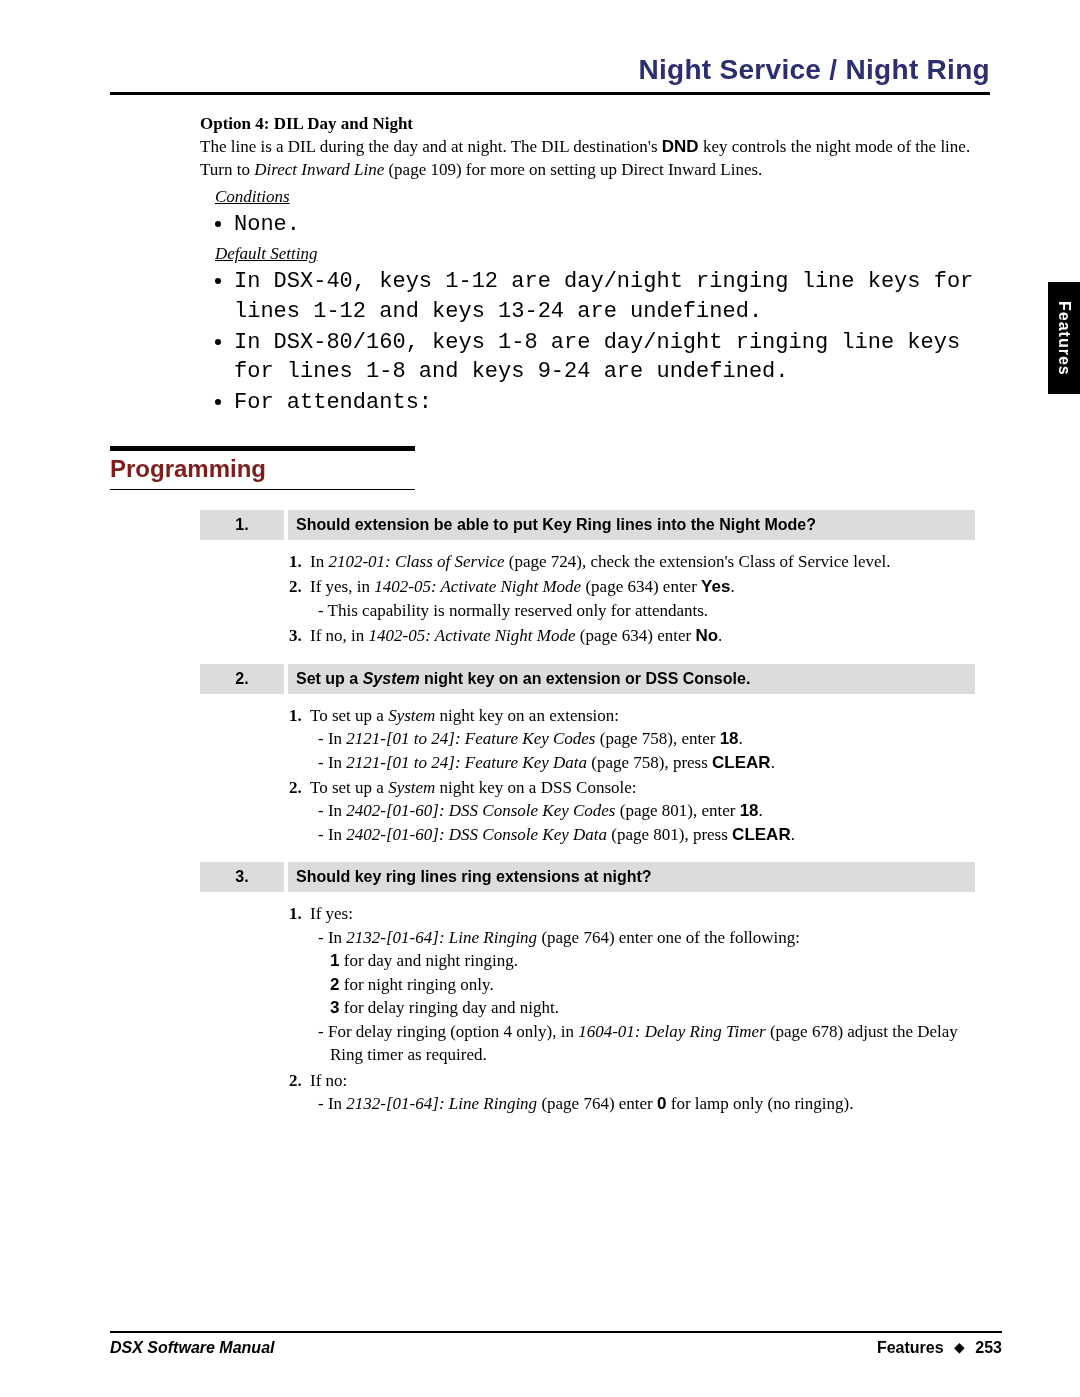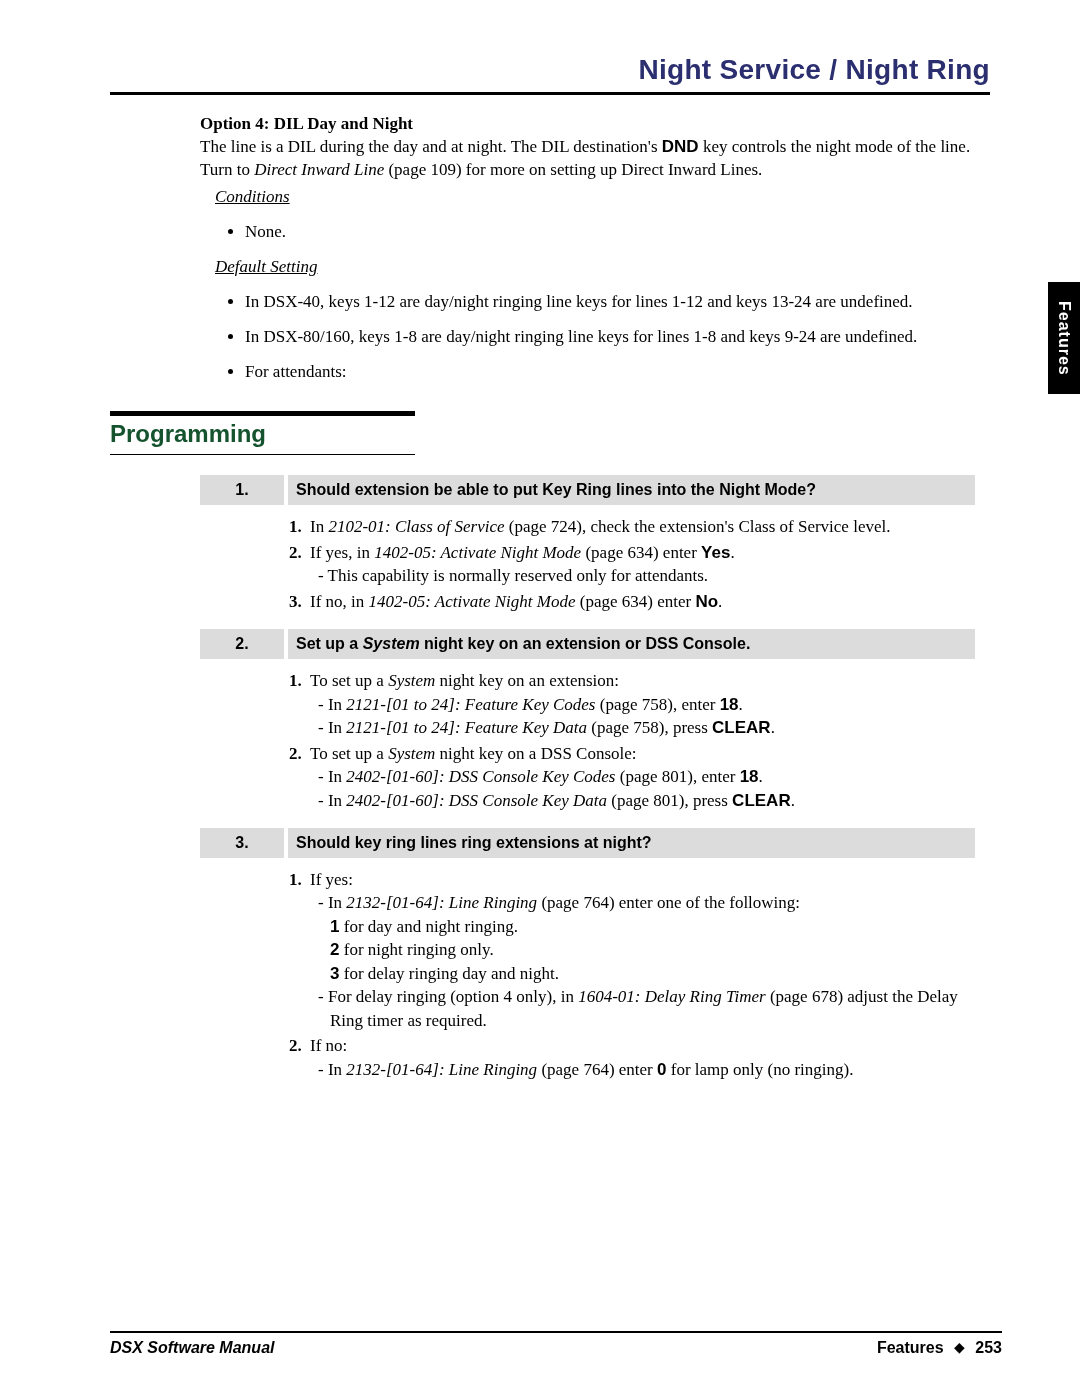--- a/index.html
+++ b/index.html
@@ -46,23 +46,24 @@
   .cond-block {
     margin-left: 15px;
     margin-top: 4px;
   }
   ul.bullets {
     margin: 0 0 0 18px;
     padding: 0;
   }
   ul.bullets li {
     list-style: disc;
-    margin: 12px;
-    font-size: 17px;
+    margin: 1px;
+    font-size: 22px;
     line-height: 1.35;
+    font-family: Liberation Mono, monospace;
   }
   .sub-indent {
     margin-left: 18px;
   }
   .section-bar {
     margin-top: 28px;
     margin-bottom: 12px;
   }
   .section-bar .thick {
     display: block;
@@ -75,21 +76,21 @@
     display: block;
     width: 305px;
     height: 1px;
     background: #000;
     margin-top: 4px;
   }
   .section-name {
     font-family: Arial, Helvetica, sans-serif;
     font-weight: 800;
     font-size: 24px;
-    color: #14532d;
+    color: #7f1d1d;
     padding: 2px 0;
   }
   table.step {
     width: 775px;
     margin-left: 2px;
     border-collapse: collapse;
     font-family: Arial, Helvetica, sans-serif;
     font-size: 16px;
   }
   table.step td {

